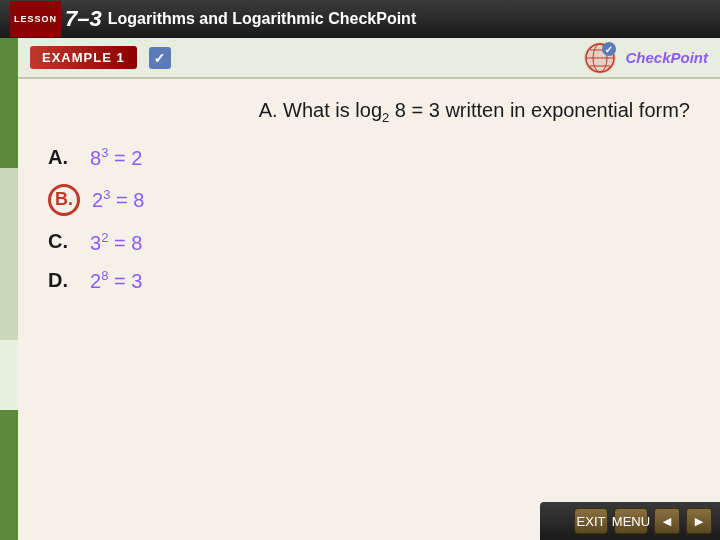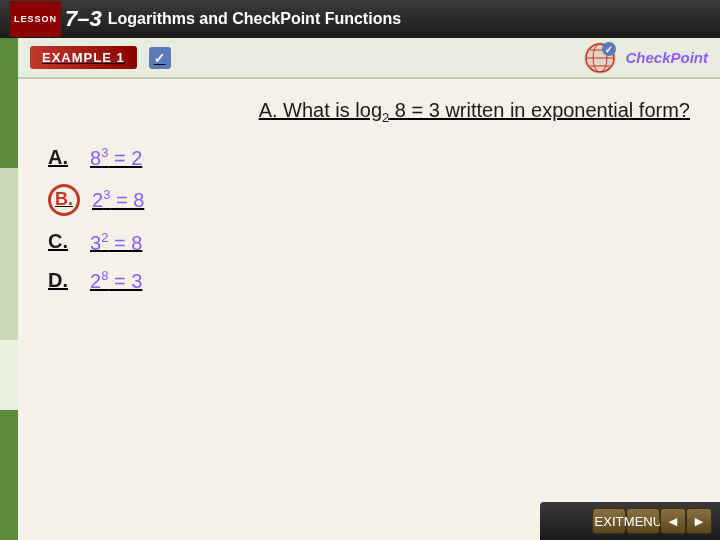--- a/index.html
+++ b/index.html
@@ -41,21 +41,20 @@
     
     .main-content {
       position: absolute;
       left: 18px;
       top: 38px;
       width: 702px;
       height: 502px;
       background: #f5f0e8;
       display: flex;
       flex-direction: column;
-      text-decoration: underline;
     }
 
     
     .example-header {
       display: flex;
       align-items: center;
       padding: 8px 12px;
       background: #e8ede0;
       border-bottom: 2px solid #c0c8b0;
       position: relative;
@@ -183,20 +182,21 @@
       position: absolute;
       bottom: 0;
       right: 0;
       width: 180px;
       height: 38px;
       background: linear-gradient(to bottom, #3a3a3a, #1a1a1a);
       display: flex;
       align-items: center;
       justify-content: flex-end;
       padding: 0 8px;
+      gap: 6px;
       border-radius: 4px 0 0 0;
     }
 
     .nav-btn {
       background: linear-gradient(to bottom, #8a7040, #5a4820);
       border: 1px solid #3a3010;
       border-radius: 4px;
       width: 34px;
       height: 26px;
       display: flex;
@@ -264,21 +264,21 @@
       letter-spacing: 1px;
     }
   </style>
 </head>
 <body>
 
 <div class="header-bar">
   <div class="header-left">
     <span class="lesson-label">LESSON</span>
     <span class="lesson-number">7–3</span>
-    <span class="lesson-title">Logarithms and CheckPoint Functions</span>
+    <span class="lesson-title">Logarithms and Logarithmic CheckPoint</span>
   </div>
 </div>
 
 <div class="side-panel-top"></div>
 <div class="side-panel-middle"></div>
 <div class="side-panel-bottom"></div>
 
 <div class="main-content">
 
   <div class="example-header">

